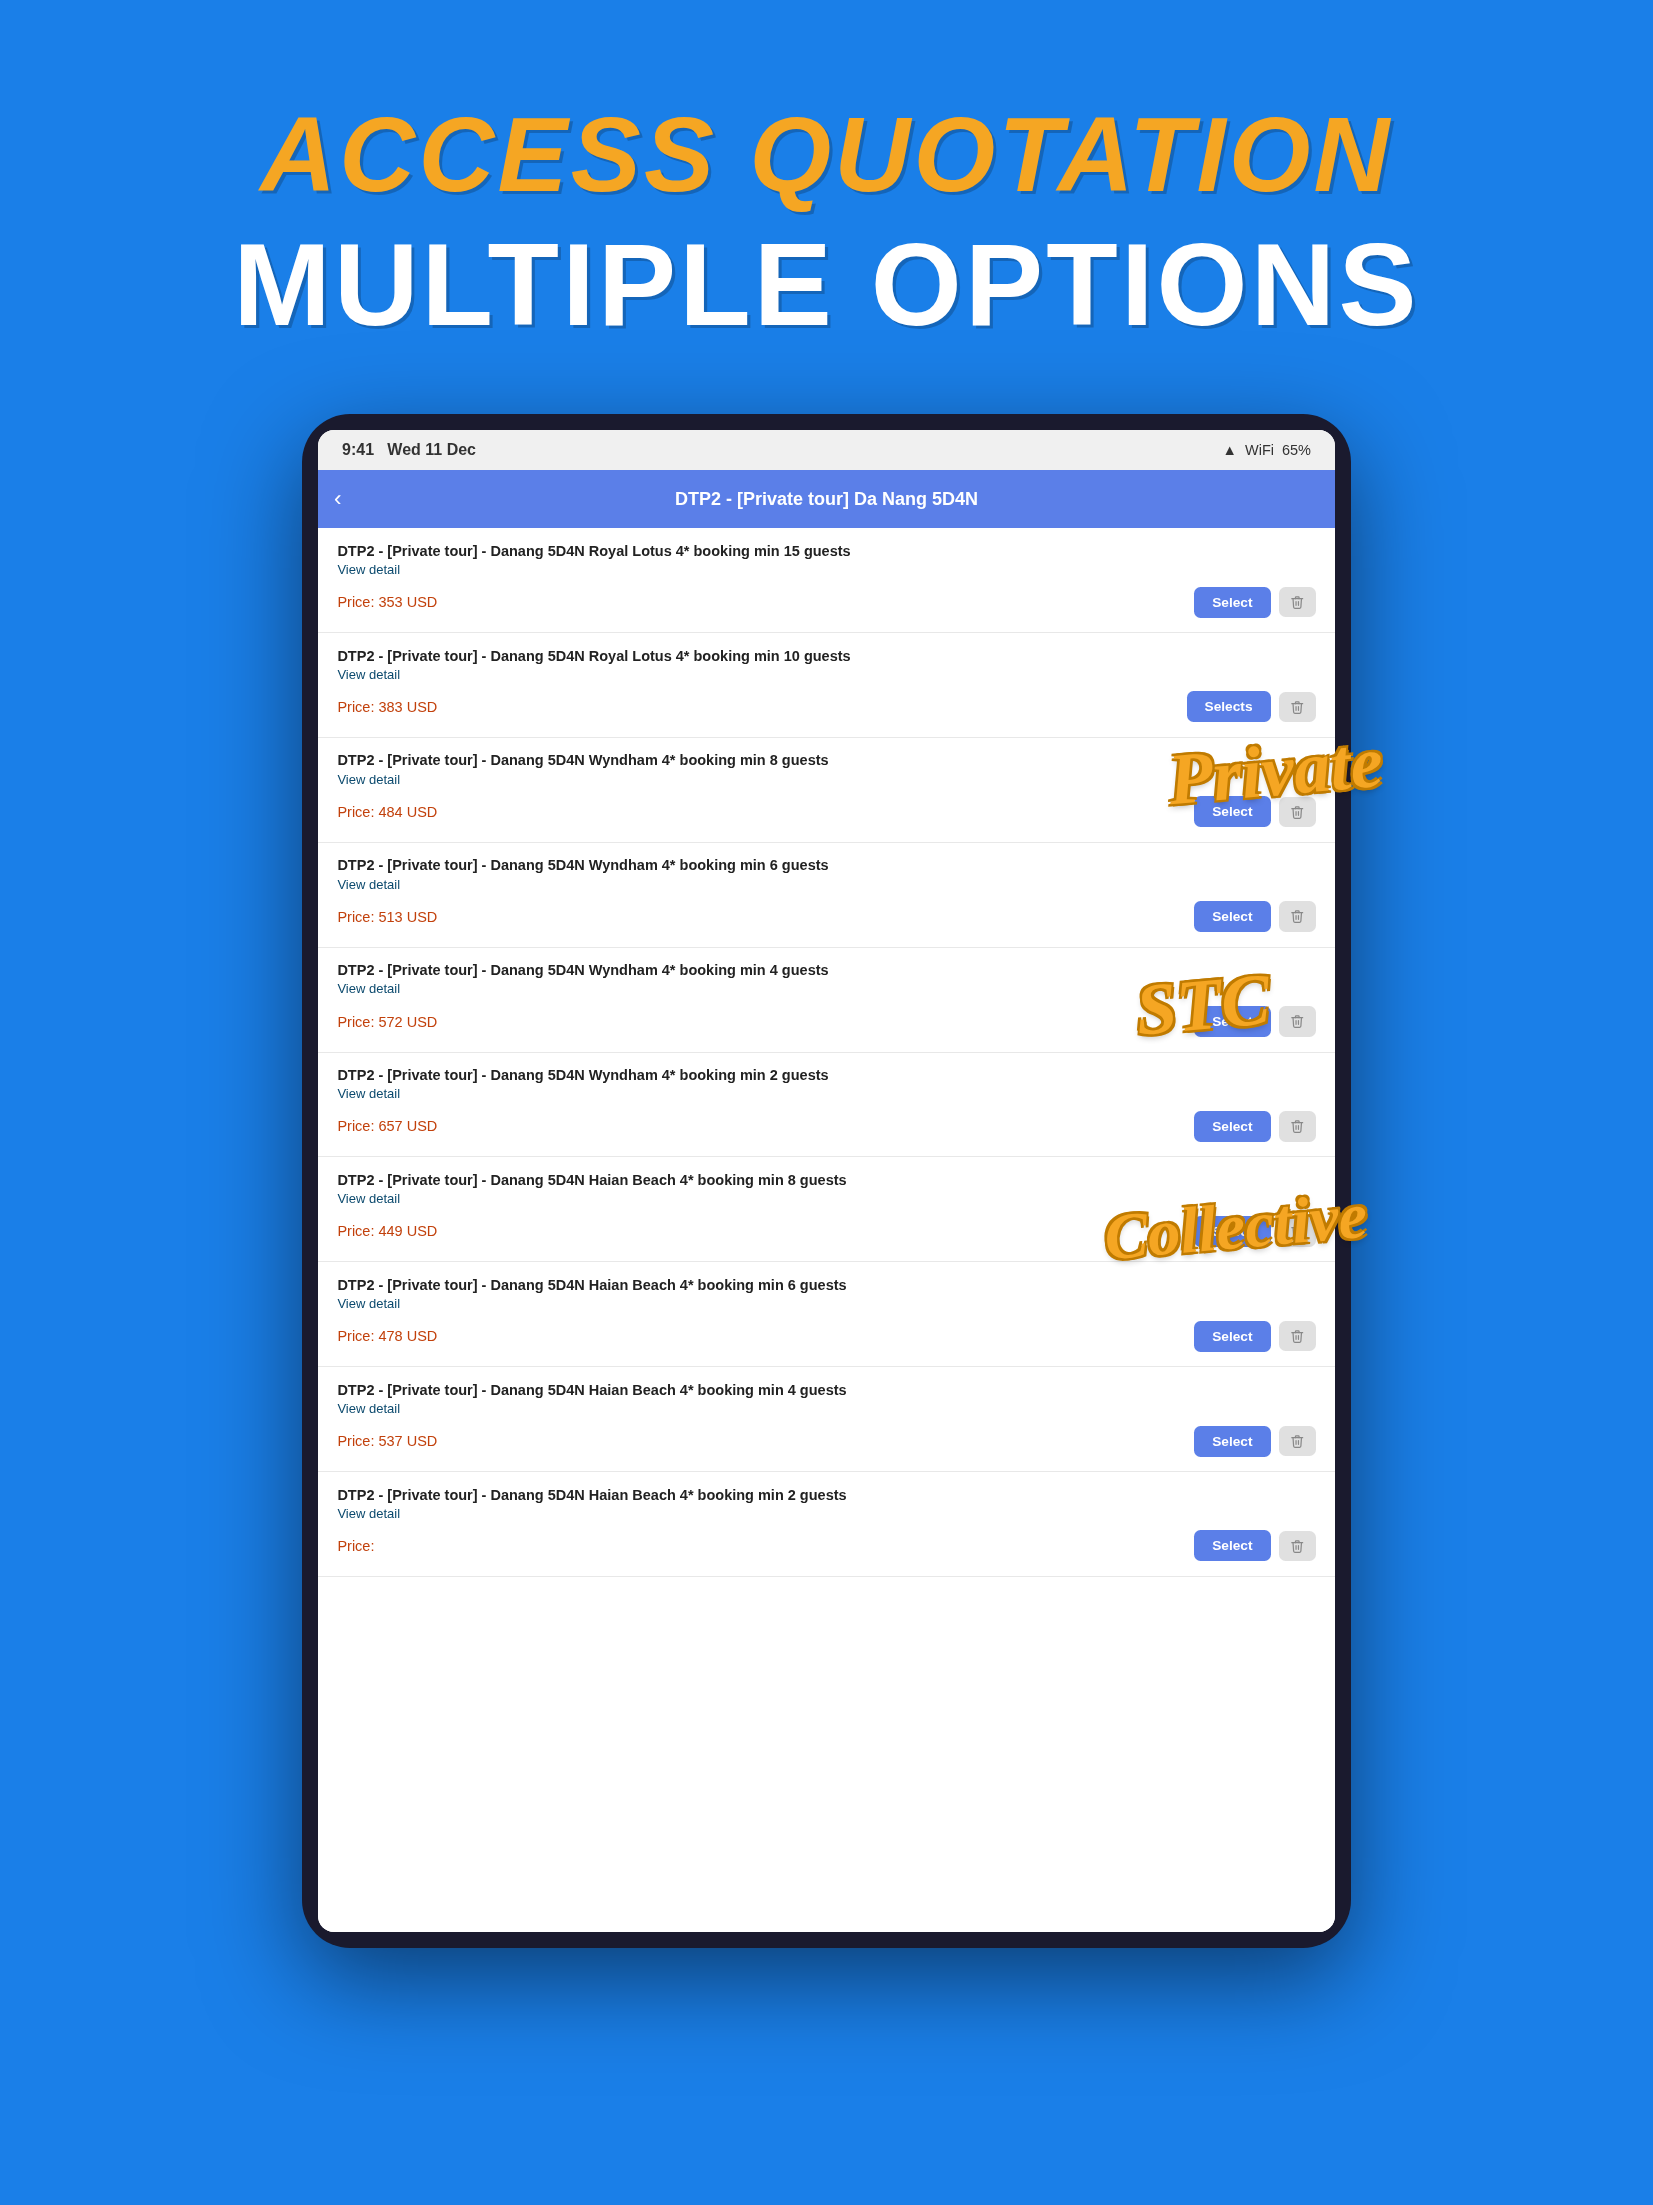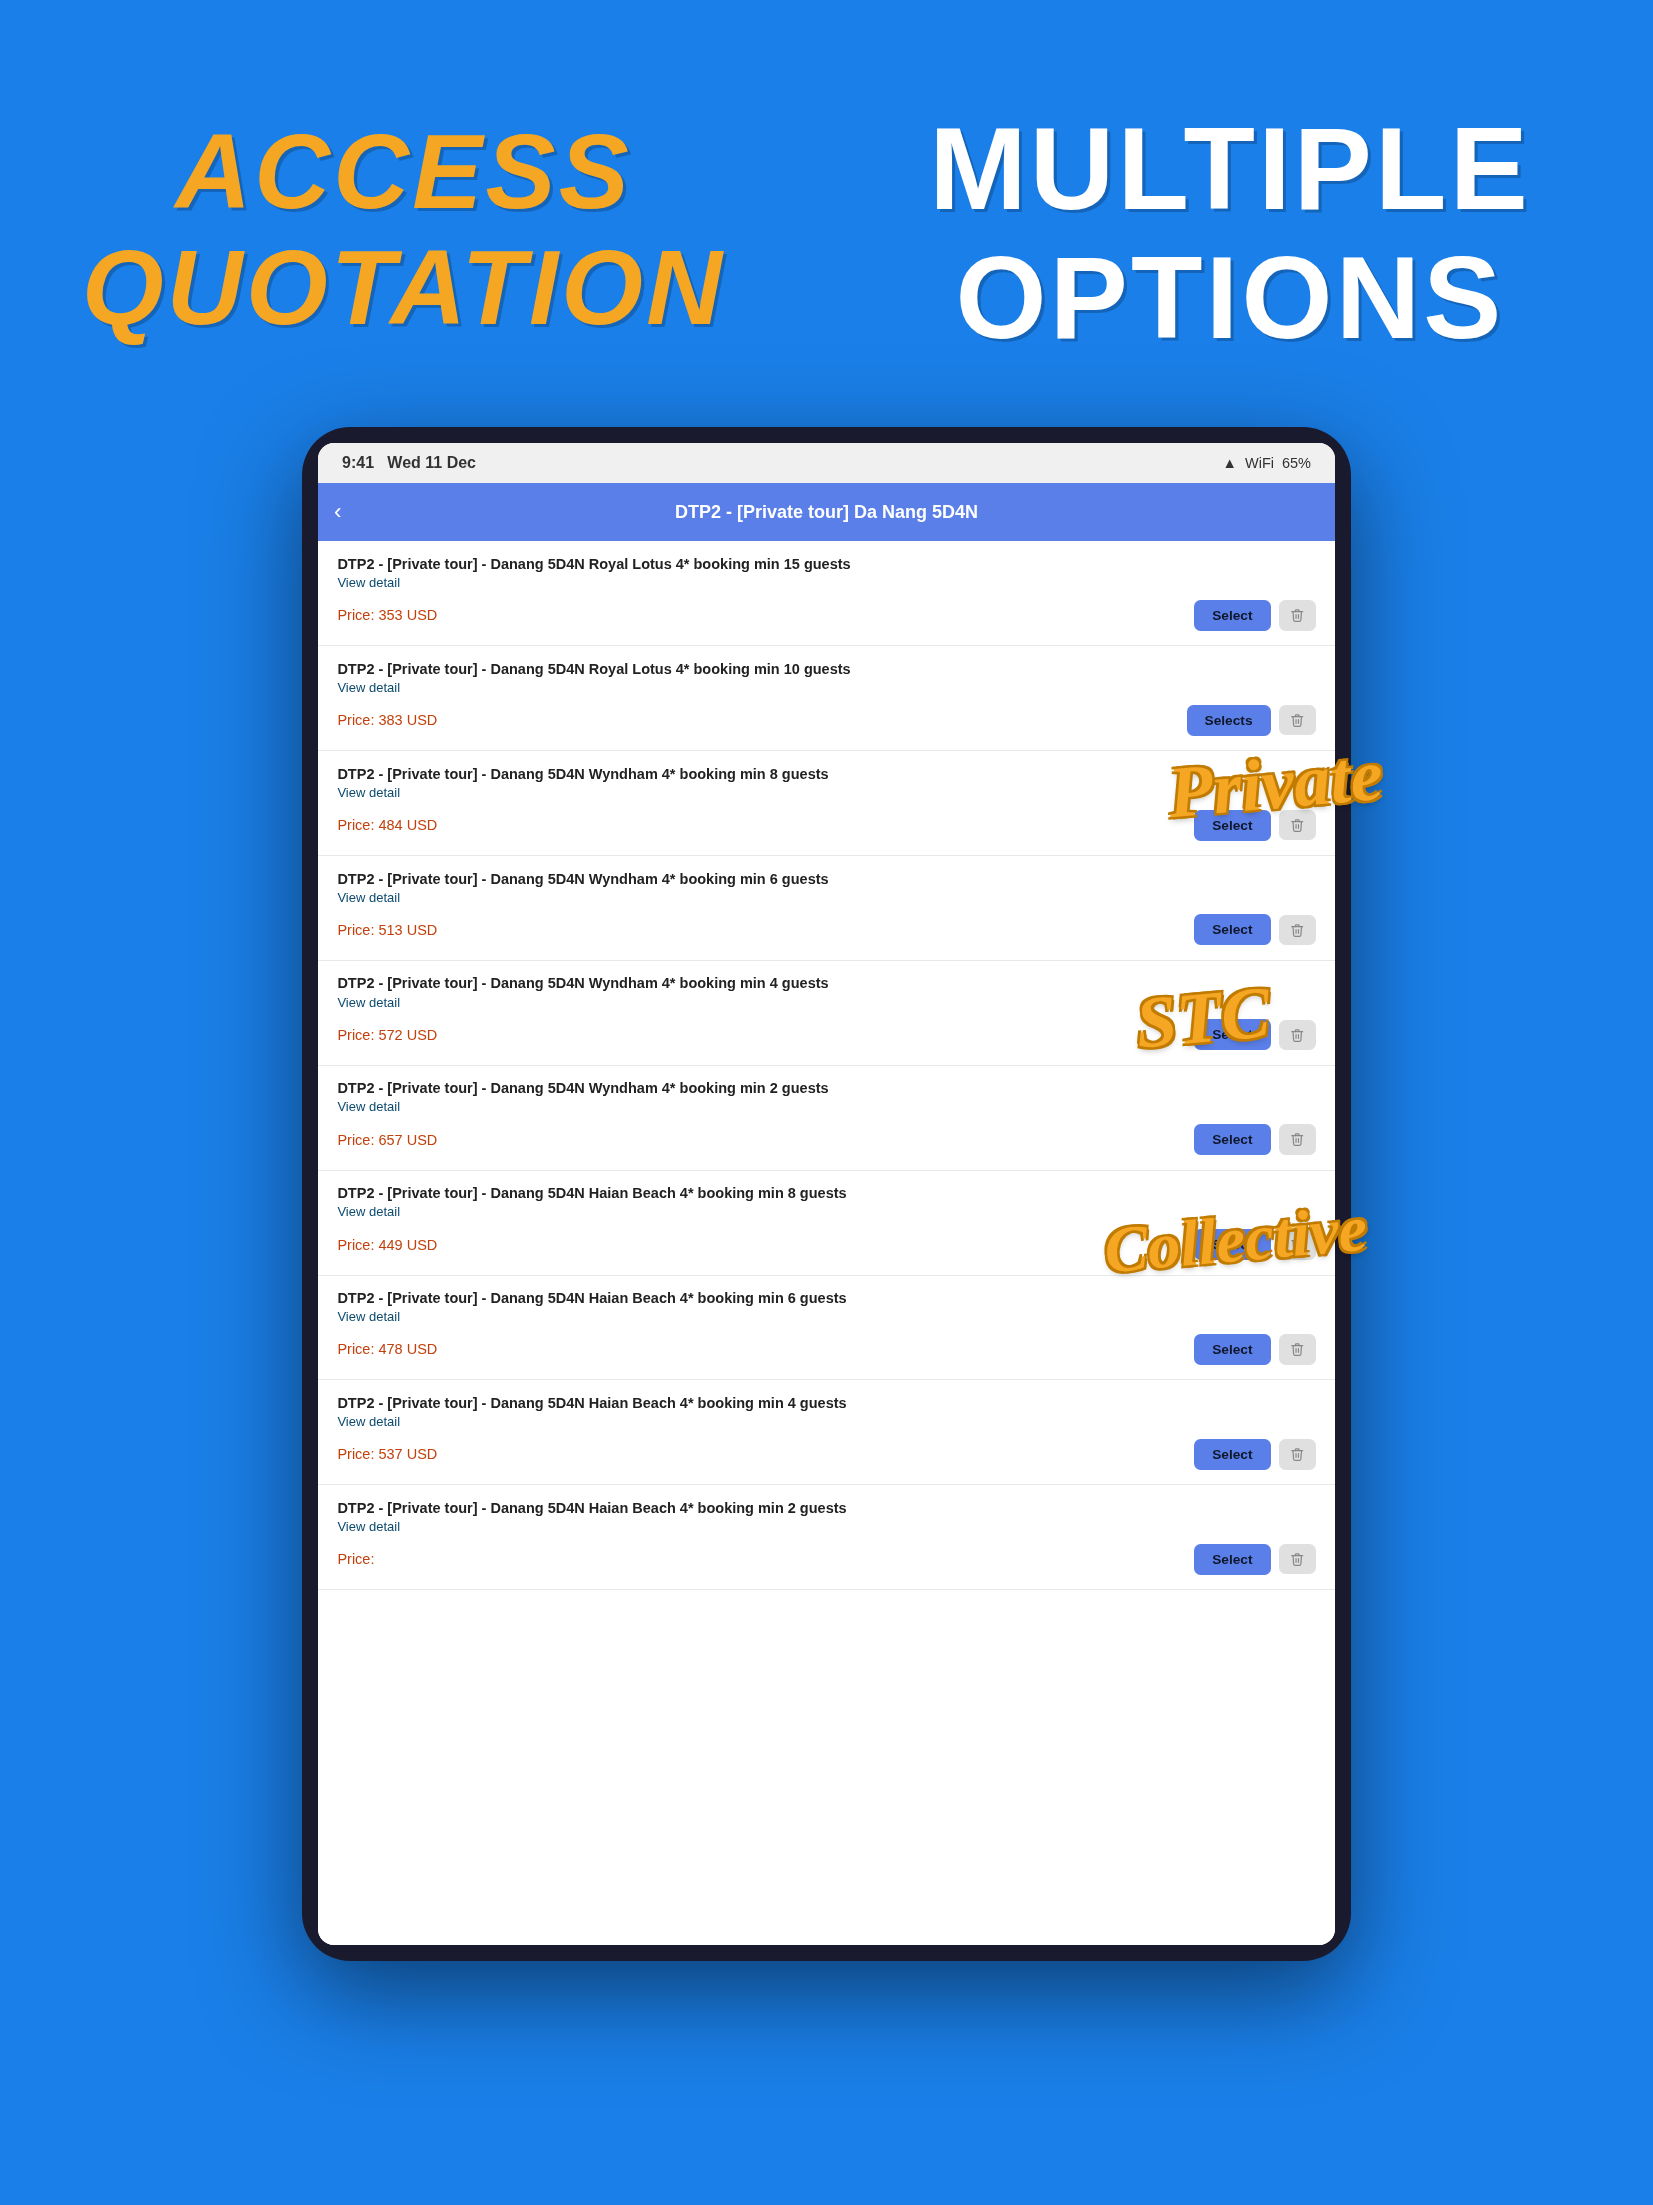--- a/index.html
+++ b/index.html
@@ -10,21 +10,21 @@
       background-color: #1a7fe8;
       display: flex;
       flex-direction: column;
       align-items: center;
       font-family: -apple-system, BlinkMacSystemFont, 'Helvetica Neue', Arial, sans-serif;
       overflow: hidden;
     }
 
     .hero-section {
       display: flex;
-      flex-direction: row;
+      flex-direction: column;
       align-items: center;
       margin-top: 97px;
       margin-bottom: 65px;
     }
 
     .title-access {
       font-size: 105px;
       font-weight: 900;
       font-style: italic;
       color: #f5a623;
@@ -162,21 +162,21 @@
     }
 
     .tour-actions {
       display: flex;
       gap: 8px;
       align-items: center;
     }
 
     .btn-select {
       background: #5b7fe8;
-      color: #0f172a;
+      color: #ffffff;
       border: none;
       border-radius: 6.5px;
       padding: 8px 18px;
       font-size: 13.7px;
       font-weight: 600;
       cursor: pointer;
     }
 
     .btn-select.selected {
       background: #5b7fe8;

